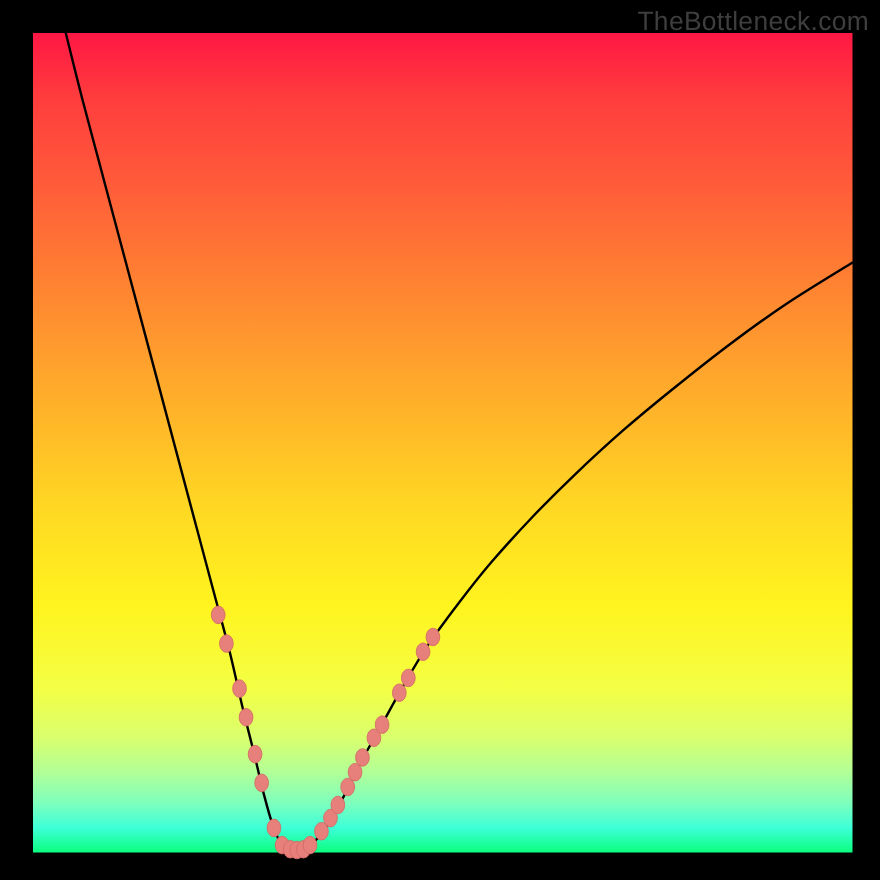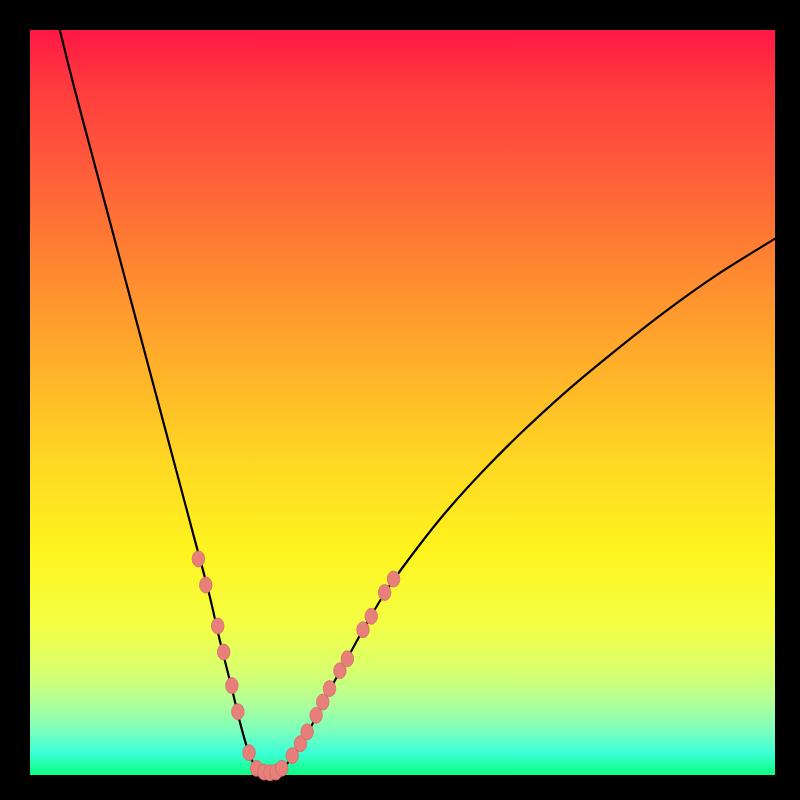--- a/index.html
+++ b/index.html
@@ -52,20 +52,21 @@
   svg {
     position: absolute;
     left: 0;
     top: 0;
   }
 </style>
 </head>
 <body>
 <div class="outer">
   <div class="plot"></div>
+  <div class="watermark">TheBottleneck.com</div>
   <svg id="curves" width="800" height="800" viewBox="0 0 800 800">
       <path d="M 59.80 30.00 C 62.28 39.93, 69.73 70.35, 74.70 89.60 C 79.67 108.85, 84.63 126.85, 89.60 145.48 C 94.57 164.10, 99.53 182.73, 104.50 201.35 C 109.47 219.98, 114.43 238.60, 119.40 257.23 C 124.37 275.85, 129.33 294.48, 134.30 313.10 C 139.27 331.73, 144.23 350.35, 149.20 368.97 C 154.17 387.60, 159.13 406.23, 164.10 424.85 C 169.07 443.48, 174.03 462.10, 179.00 480.72 C 183.97 499.35, 188.93 517.98, 193.90 536.60 C 198.87 555.23, 204.45 575.09, 208.80 592.48 C 213.15 609.86, 216.25 625.38, 219.97 640.90 C 223.70 656.42, 227.80 671.94, 231.15 685.60 C 234.50 699.26, 237.23 711.92, 240.09 722.85 C 242.95 733.78, 245.80 743.96, 248.28 751.16 C 250.77 758.36, 252.88 762.58, 254.99 766.06 C 257.10 769.54, 259.96 771.03, 260.95 772.02" fill="none" stroke="#000000" stroke-width="2.2" stroke-linecap="round"></path>
       <path d="M 275.85 772.02 C 277.71 770.65, 283.30 767.67, 287.02 763.83 C 290.75 759.98, 293.85 755.75, 298.20 748.92 C 302.55 742.10, 308.13 732.16, 313.10 722.85 C 318.07 713.54, 322.41 703.60, 328.00 693.05 C 333.59 682.50, 340.42 670.70, 346.63 659.52 C 352.83 648.35, 358.42 637.80, 365.25 626.00 C 372.08 614.20, 378.91 601.79, 387.60 588.75 C 396.29 575.71, 407.47 560.81, 417.40 547.77 C 427.33 534.74, 436.03 523.56, 447.20 510.53 C 458.38 497.49, 472.03 482.59, 484.45 469.55 C 496.87 456.51, 508.04 445.34, 521.70 432.30 C 535.36 419.26, 551.50 404.36, 566.40 391.32 C 581.30 378.29, 594.96 367.11, 611.10 354.08 C 627.24 341.04, 645.87 326.14, 663.25 313.10 C 680.63 300.06, 696.77 288.27, 715.40 275.85 C 734.02 263.43, 765.07 244.81, 775.00 238.60" fill="none" stroke="#000000" stroke-width="2.2" stroke-linecap="round"></path>
       <path d="M 260.95 772.02 C 261.94 772.27, 265.05 773.26, 266.91 773.51 C 268.77 773.76, 270.63 773.76, 272.13 773.51 C 273.62 773.26, 275.23 772.27, 275.85 772.02" fill="none" stroke="#000000" stroke-width="2.2" stroke-linecap="round"></path>
       <ellipse cx="198.37" cy="558.95" rx="6.24" ry="8.00" fill="#e77f7b" stroke="#d46b67" stroke-width="0.8"></ellipse>
       <ellipse cx="205.82" cy="585.02" rx="6.24" ry="8.00" fill="#e77f7b" stroke="#d46b67" stroke-width="0.8"></ellipse>
       <ellipse cx="217.74" cy="626.00" rx="6.24" ry="8.00" fill="#e77f7b" stroke="#d46b67" stroke-width="0.8"></ellipse>
       <ellipse cx="223.70" cy="652.08" rx="6.24" ry="8.00" fill="#e77f7b" stroke="#d46b67" stroke-width="0.8"></ellipse>
       <ellipse cx="231.90" cy="685.60" rx="6.24" ry="8.00" fill="#e77f7b" stroke="#d46b67" stroke-width="0.8"></ellipse>
       <ellipse cx="237.85" cy="711.67" rx="6.24" ry="8.00" fill="#e77f7b" stroke="#d46b67" stroke-width="0.8"></ellipse>

